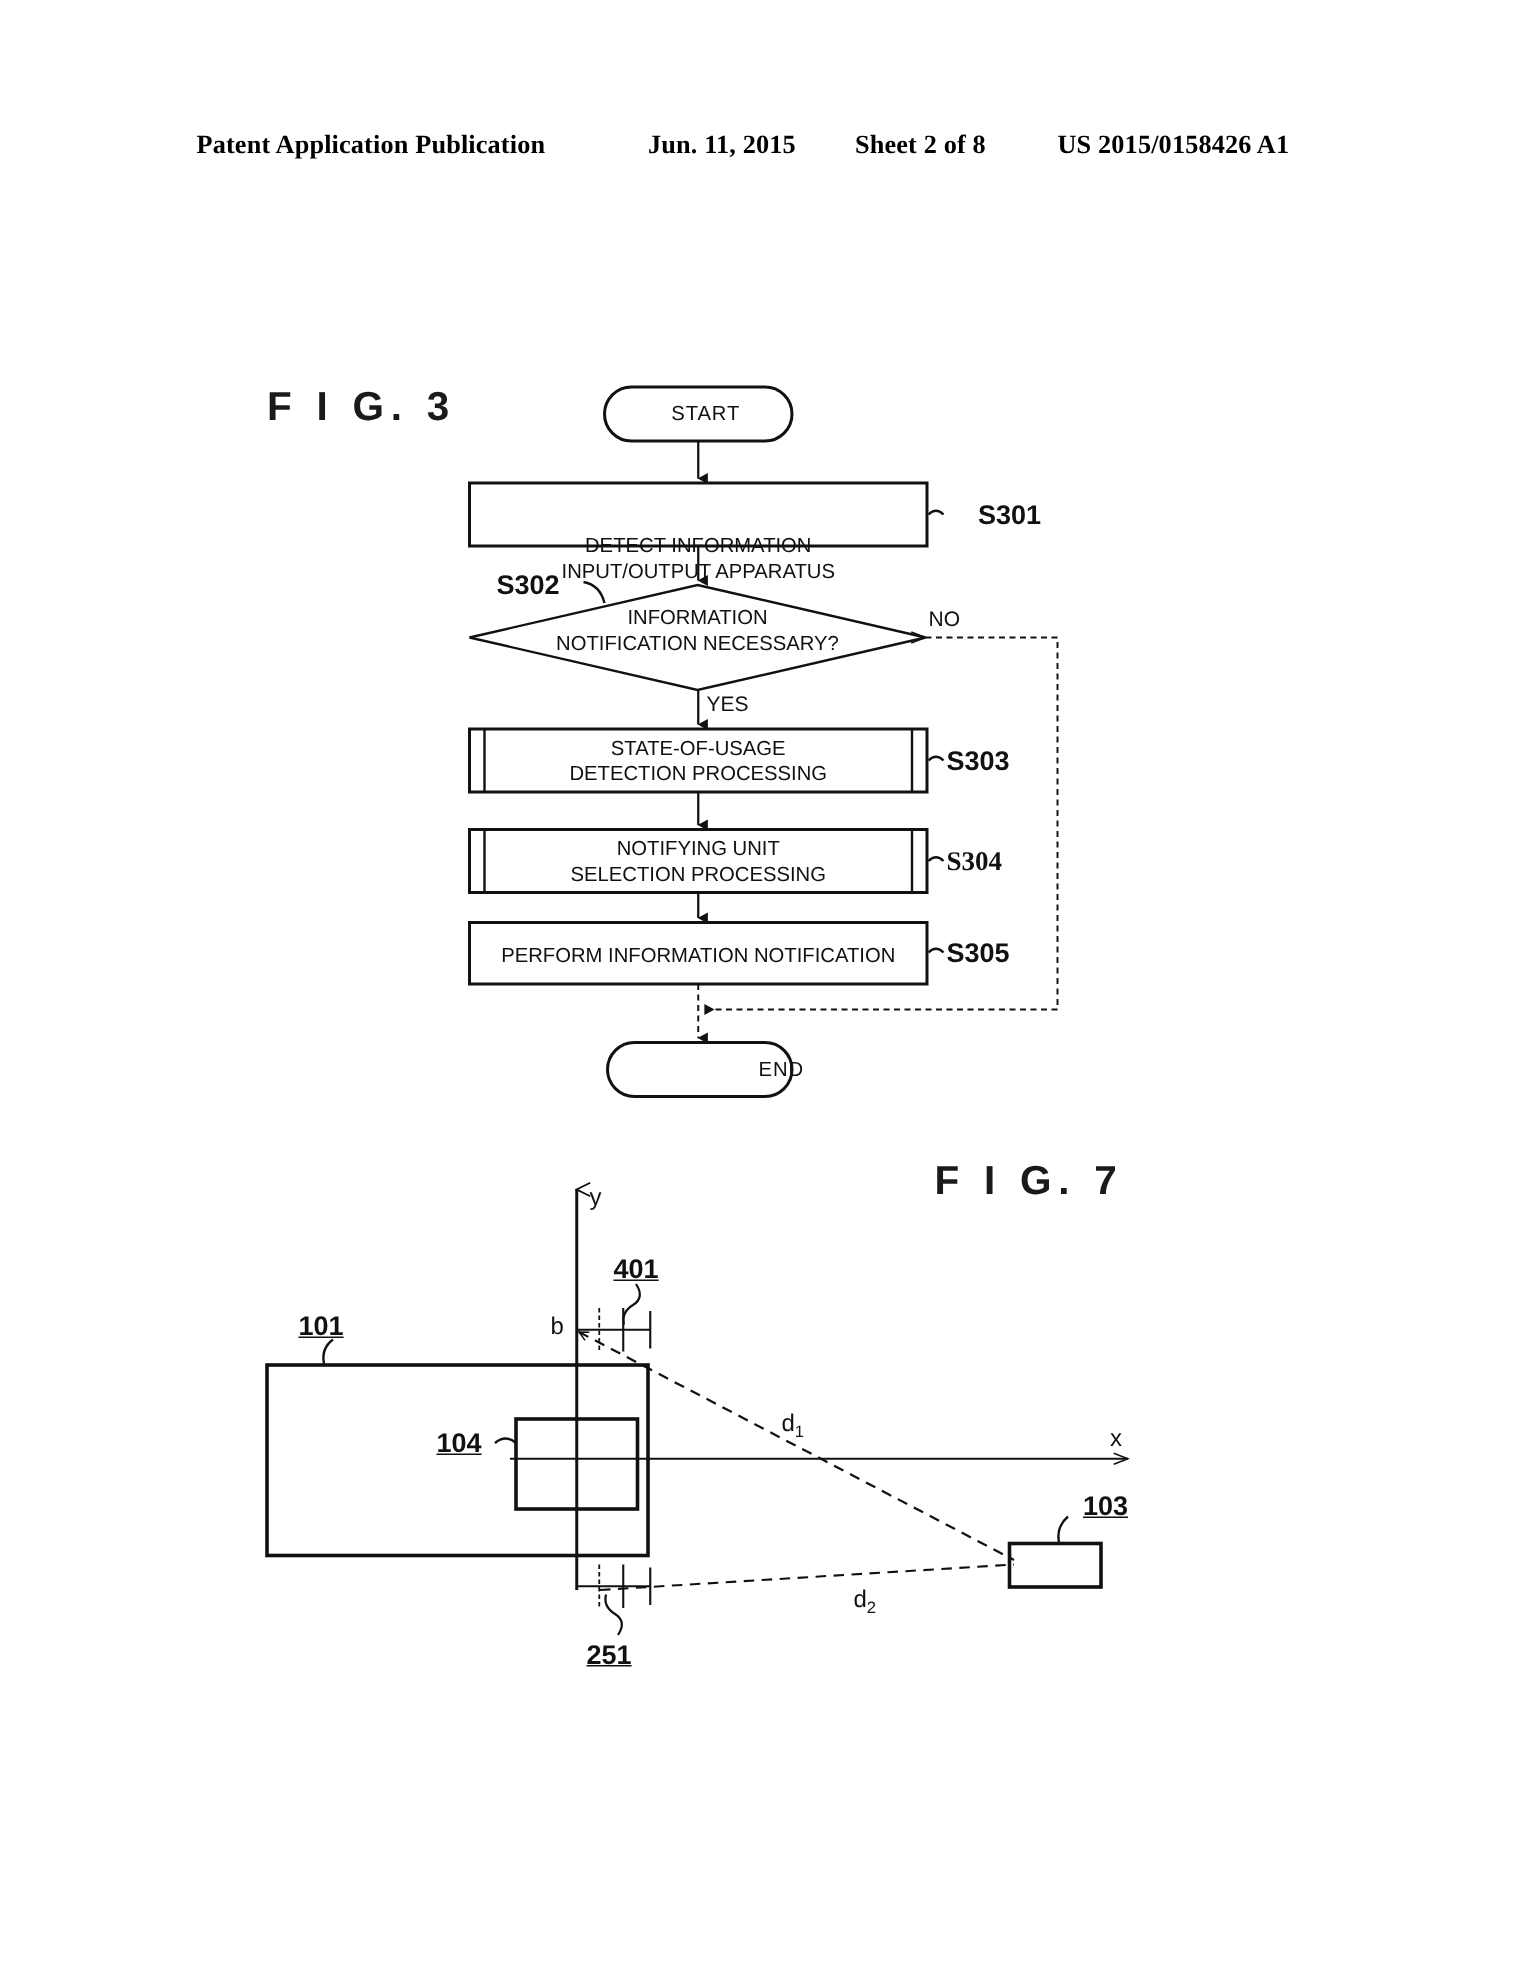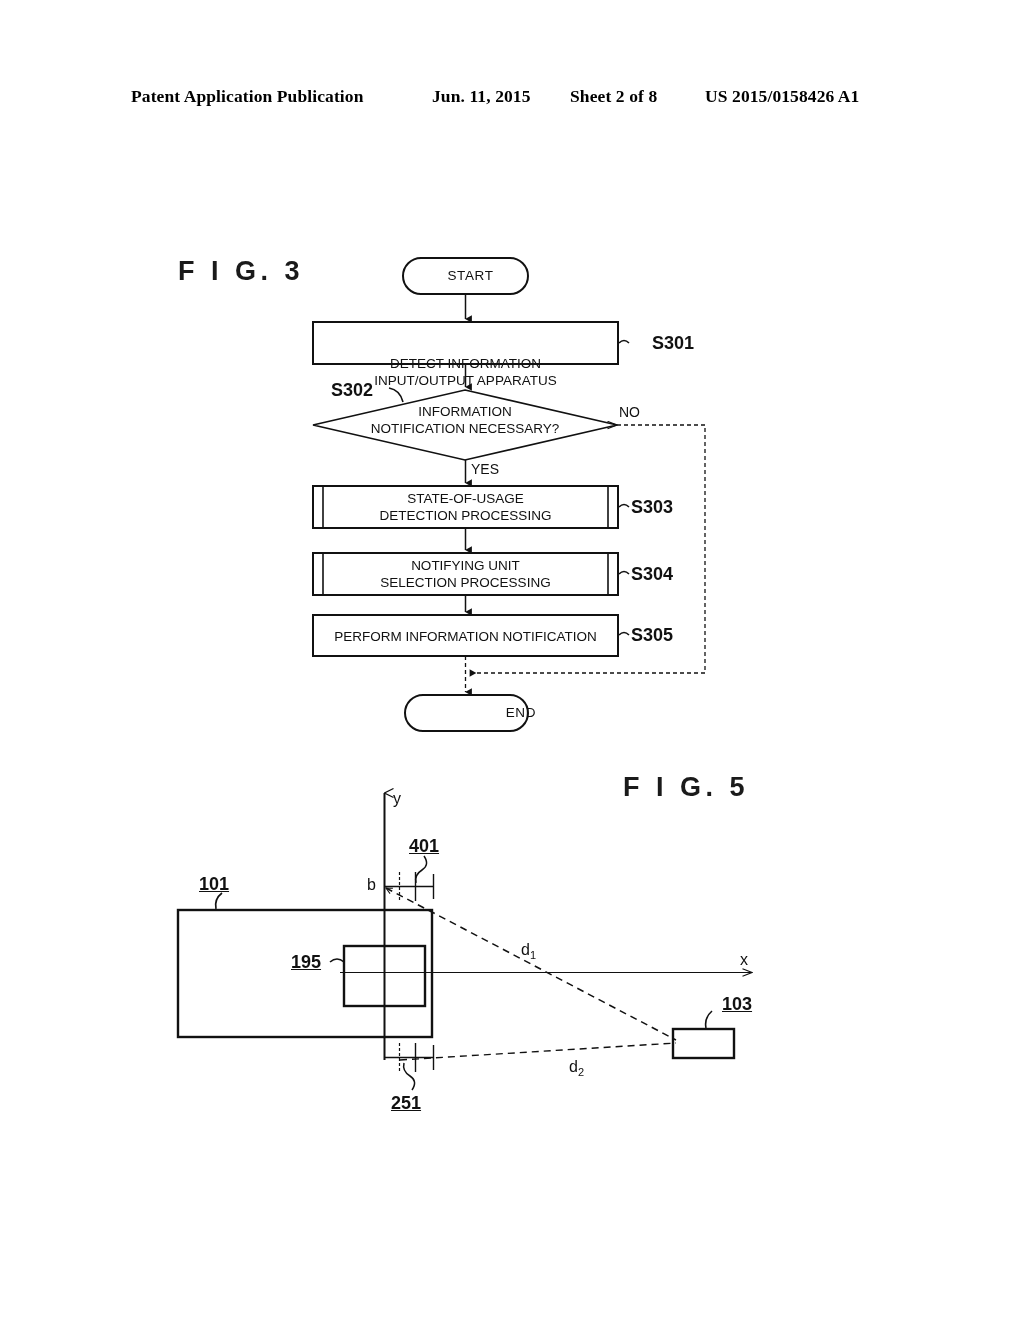--- a/index.html
+++ b/index.html
@@ -128,21 +128,21 @@
 <body>
 
 <div id="page-header">
   <div class="hdr" id="hdr-pub">Patent Application Publication</div>
   <div class="hdr" id="hdr-date">Jun. 11, 2015</div>
   <div class="hdr" id="hdr-sheet">Sheet 2 of 8</div>
   <div class="hdr" id="hdr-num">US 2015/0158426 A1</div>
 </div>
 
 <div class="fig-title" id="fig3-title">F I G.  3</div>
-<div class="fig-title" id="fig4-title">F I G.  5</div>
+<div class="fig-title" id="fig4-title">F I G.  7</div>
 
 <svg id="figure-canvas" viewBox="0 0 1024 1320" xmlns="http://www.w3.org/2000/svg">
 
   <defs>
     <marker id="arrow-down" markerWidth="9" markerHeight="9" refX="4.5" refY="7.6" orient="auto" markerUnits="userSpaceOnUse">
       <path d="M0.8,1.2 L4.5,8 L8.2,1.2 Z" fill="#111"></path>
     </marker>
     <marker id="arrow-left" markerWidth="9" markerHeight="9" refX="7.6" refY="4.5" orient="auto" markerUnits="userSpaceOnUse">
       <path d="M1.2,4.5 L8,0.8 L8,8.2 Z" fill="#111"></path>
     </marker>
@@ -251,33 +251,33 @@
 <div class="step-label" style="left:331px; top:380px;">S302</div>
 <div class="branch-label" style="left:619px; top:404px;">NO</div>
 <div class="branch-label" style="left:471px; top:461px;">YES</div>
 
 <div class="node-text" style="left:323px; top:490px; width:285px;">STATE-OF-USAGE
 DETECTION PROCESSING</div>
 <div class="step-label" style="left:631px; top:497px;">S303</div>
 
 <div class="node-text" style="left:323px; top:557px; width:285px;">NOTIFYING UNIT
 SELECTION PROCESSING</div>
-<div class="step-label" style="left:631px; top:564px;">S304</div>
+<div class="step-label" style="left:631px; top:564px;font-family:Liberation Serif, serif;">S304</div>
 
 <div class="node-text" style="left:313px; top:628px; width:305px;">PERFORM INFORMATION NOTIFICATION</div>
 <div class="step-label" style="left:631px; top:625px;">S305</div>
 
 <div class="term-text" style="left:405px; top:705px; width:131px;text-align:right;">END</div>
 
 <div class="axis-label" style="left:393px; top:790px;">y</div>
 <div class="axis-label" style="left:740px; top:951px;">x</div>
 <div class="axis-label" style="left:367px; top:876px;">b</div>
 
 <div class="ref-label" style="left:199px; top:874px;">101</div>
-<div class="ref-label" style="left:291px; top:952px;">195</div>
+<div class="ref-label" style="left:291px; top:952px;">104</div>
 <div class="ref-label" style="left:722px; top:994px;">103</div>
 <div class="ref-label" style="left:409px; top:836px;">401</div>
 <div class="ref-label" style="left:391px; top:1093px;">251</div>
 
 <div class="dist-label" style="left:521px; top:941px;">
   <span>d</span><sub>1</sub>
 </div>
 <div class="dist-label" style="left:521px; top:1058px;margin-left:48px;">
   <span>d</span><sub>2</sub>
 </div>

